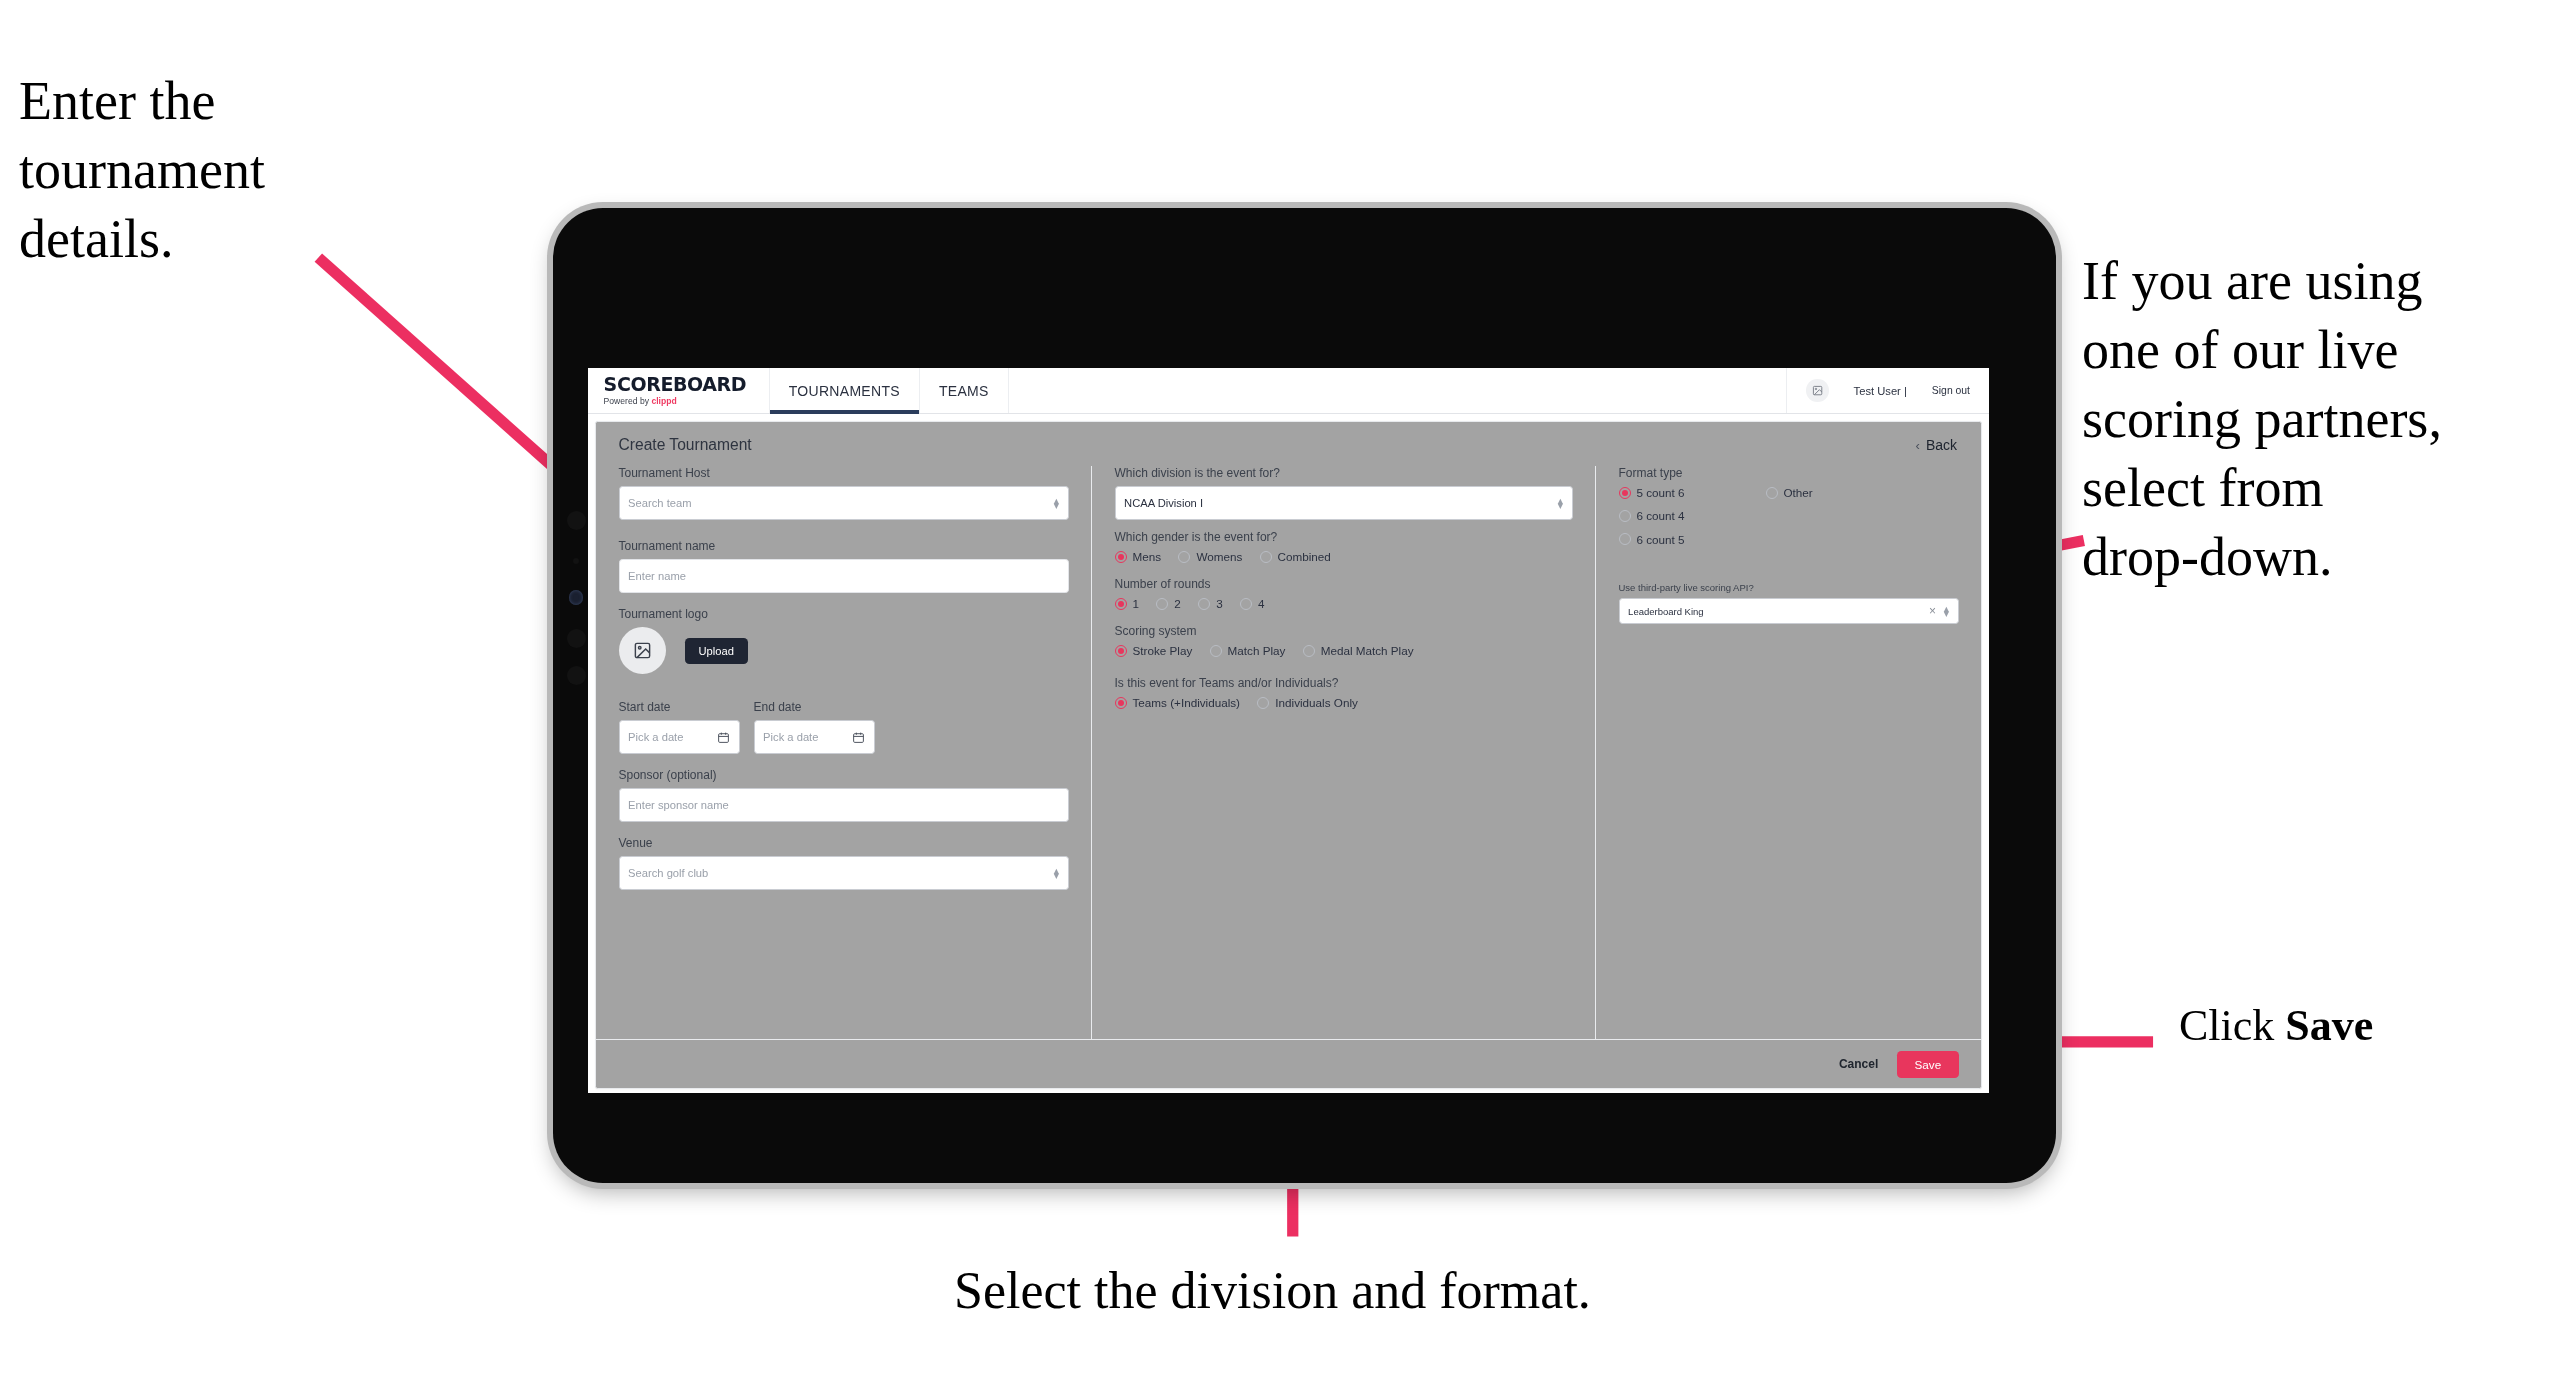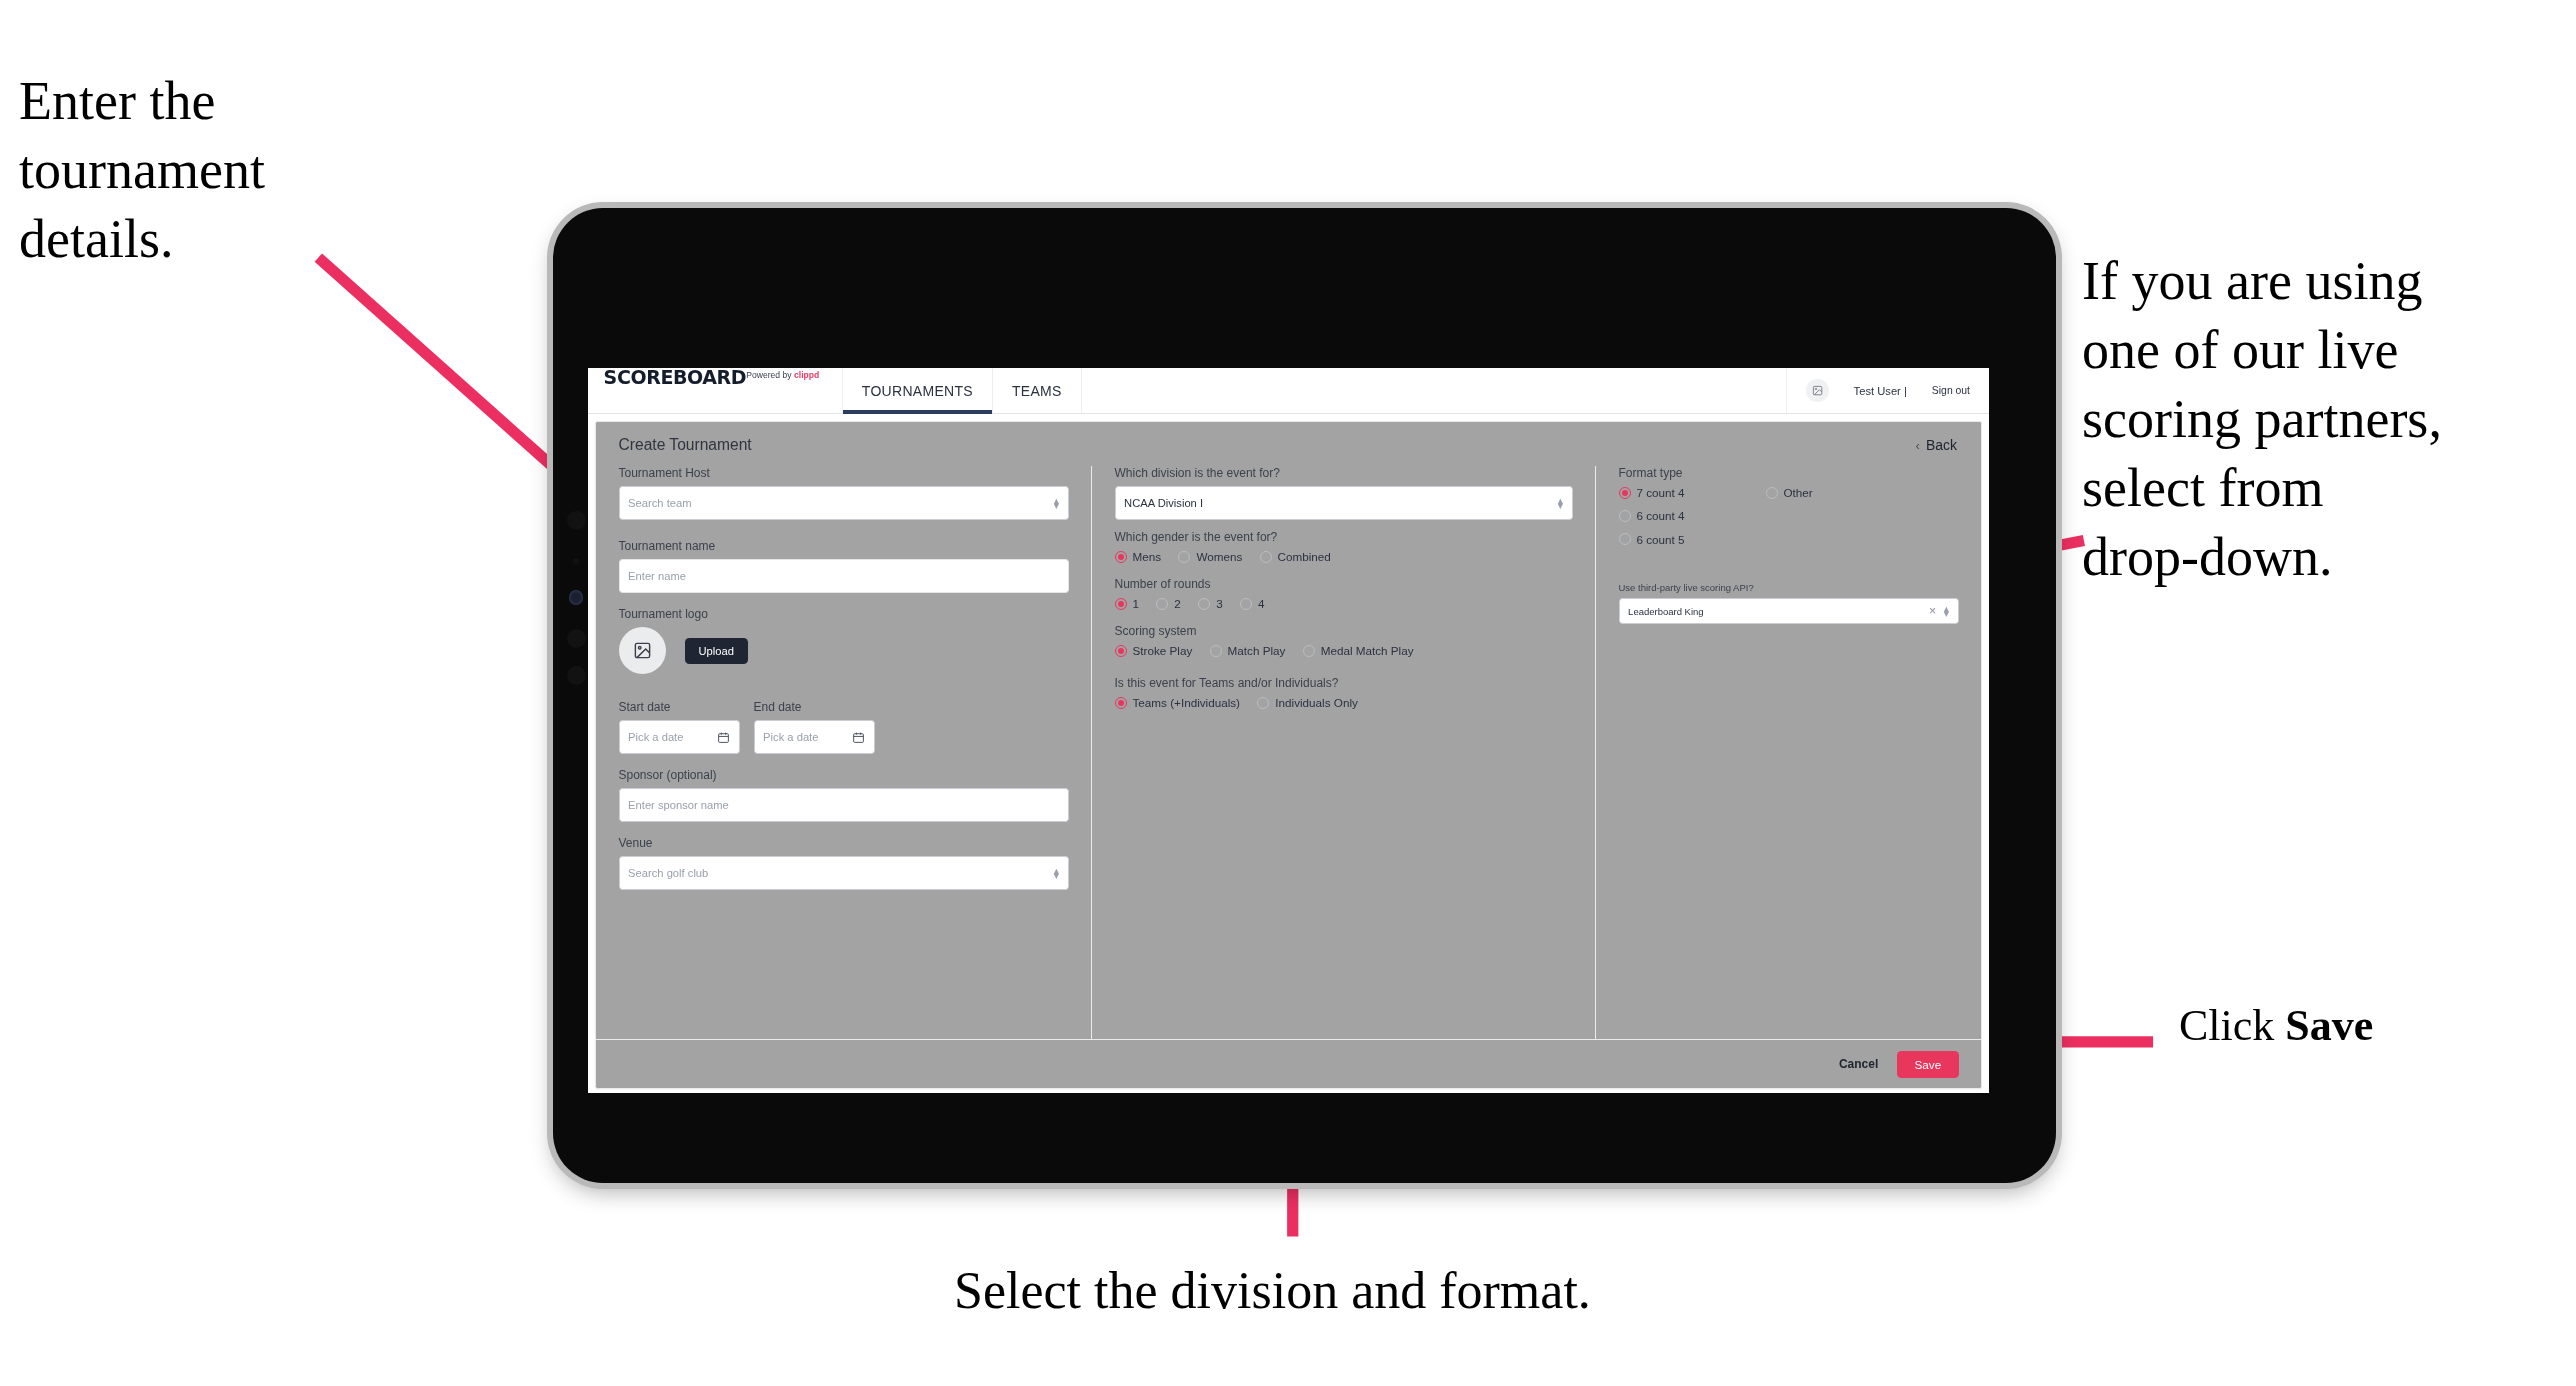--- a/index.html
+++ b/index.html
@@ -53,24 +53,23 @@
   
   .appbar{
     height:45px;
     background:#ffffff;
     border-bottom:0.9px solid #e2e4e8;
     display:flex;
     align-items:stretch;
     position:relative;
   }
   .brand{
-    display:flex;flex-direction:row;justify-content:center;
+    display:flex;flex-direction:column;justify-content:center;
     padding:0 22.5px 0 15.6px;
     border-right:0.9px solid #eceef1;
-    text-align:right;
   }
   .brand-title{
     font-family:"DejaVu Sans", sans-serif;
     font-weight:700;
     font-size:19px;
     letter-spacing:-0.4px;
     color:#151c2c;
     line-height:1;
     transform:scaleX(1.0);
   }
@@ -439,21 +438,21 @@
         </div>
 
         <div class="col col-3">
 
           <div class="field-label">Format type</div>
 
           <div class="fmt-grid">
             <div class="fmt-left">
               <div class="fmt-opt">
                 <span class="radio on"></span>
-                <span class="radio-lbl">7 count 4</span>
+                <span class="radio-lbl">5 count 6</span>
               </div>
               <div class="fmt-opt">
                 <span class="radio"></span>
                 <span class="radio-lbl">6 count 4</span>
               </div>
               <div class="fmt-opt">
                 <span class="radio"></span>
                 <span class="radio-lbl">6 count 5</span>
               </div>
             </div>

